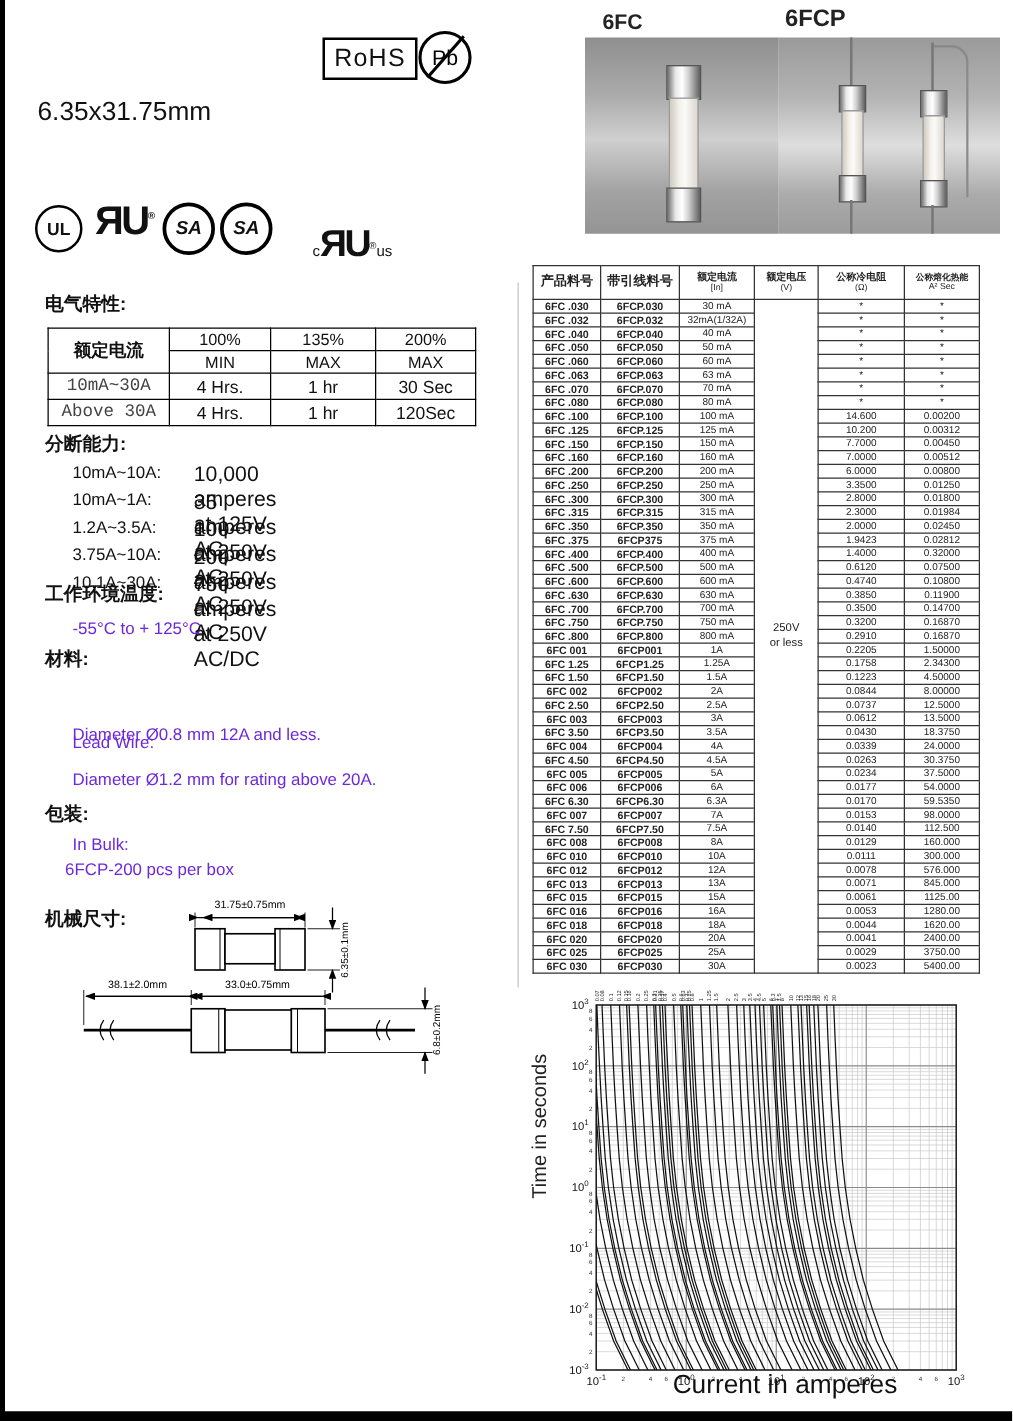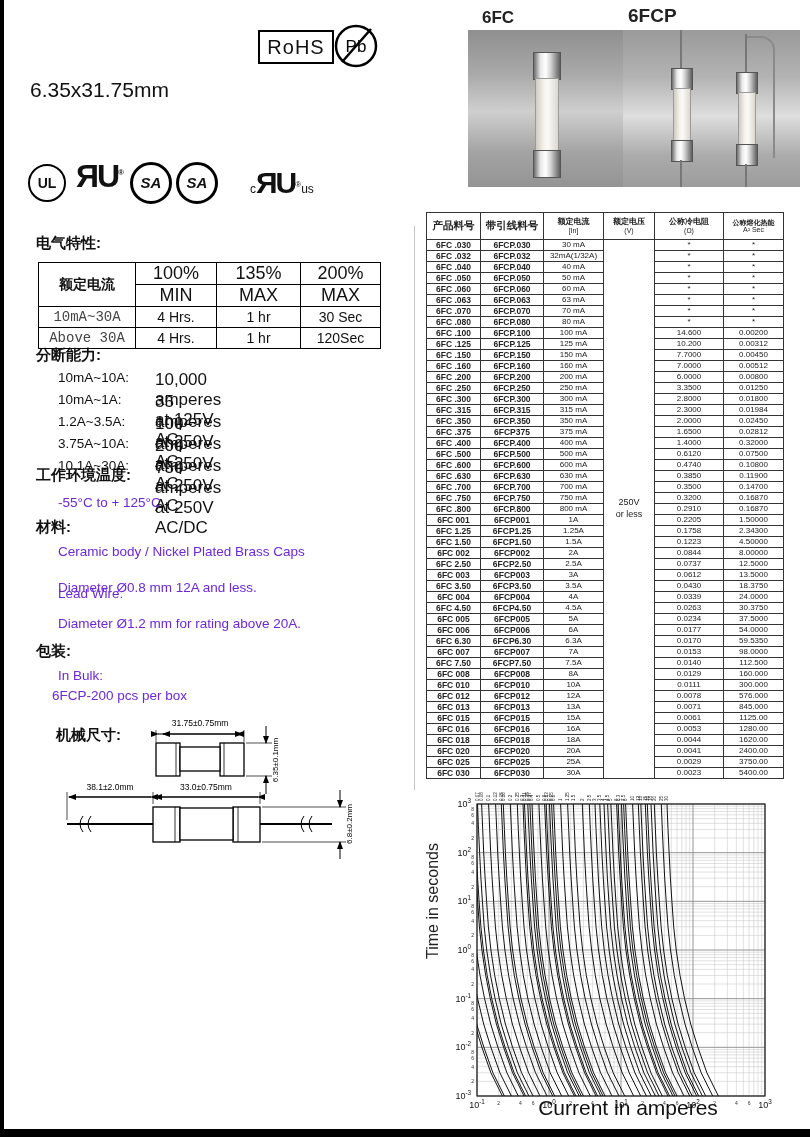--- a/index.html
+++ b/index.html
@@ -19,21 +19,21 @@
 
   
   .certs{position:absolute;left:24px;top:158px;height:52px;width:330px;}
   .ul-circle{position:absolute;left:4px;top:6px;width:34px;height:34px;border:2.5px solid #000;
              border-radius:50%;text-align:center;line-height:34px;font-size:14px;font-weight:bold;}
   .ur-mark{position:absolute;left:52px;top:0px;font-size:32px;font-weight:bold;letter-spacing:-2px;}
   .csa1{left:106px;}
   .csa2{left:152px;}
   .csa-circle{position:absolute;top:4px;width:36px;height:36px;border:3px solid #000;border-radius:50%;
               text-align:center;line-height:36px;font-size:15px;font-weight:bold;font-style:italic;}
-  .cul-mark{position:absolute;left:226px;top:8px;font-size:15px;text-align:right;}
+  .cul-mark{position:absolute;left:226px;top:21px;font-size:15px;text-align:right;}
   .cul-mark .big{font-size:30px;font-weight:bold;letter-spacing:-2px;}
   .cul-mark .sm{font-size:12px;}
   .reg{font-size:8px;vertical-align:super;}
 
   
   .photo-label{position:absolute;font-weight:bold;color:#222;}
   .lbl-6fc{left:482px;top:8px;font-size:17px;}
   .lbl-6fcp{left:628px;top:5px;font-size:19px;}
   .photo-panel{position:absolute;top:30px;height:157px;}
   .panel-6fc{left:468px;width:155px;
@@ -49,21 +49,21 @@
              border-top:2px solid #8a8a8a;border-radius:0 14px 0 0;}
 
   
   .h-cn{position:absolute;font-size:15px;font-weight:bold;}
   .txt{position:absolute;font-size:13.5px;color:#6d28d9;}
   .mono{font-family:"Liberation Mono",monospace;color:#444;}
 
   table.elec{position:absolute;left:38px;top:262px;width:342px;border-collapse:collapse;
              table-layout:fixed;}
   table.elec td{border:1.5px solid #000;text-align:center;font-size:13px;padding:0;}
-  table.elec .hd{height:17px;font-size:18px;}
+  table.elec .hd{height:17px;font-size:13px;}
   table.elec .dt{height:20px;font-size:14px;}
   table.elec .rowhdr{font-weight:bold;font-size:14px;}
 
   .brk-row{position:absolute;height:22px;}
   .brk-range{position:absolute;left:58px;font-size:13.5px;}
   .brk-val{position:absolute;left:155px;font-size:17px;}
 
   
   .mech{position:absolute;left:40px;top:712px;}
 
@@ -188,30 +188,29 @@
     <div class="brk-row" style="top:458px;">
         <span class="brk-range">10.1A~30A:</span>
         <span class="brk-val">750 amperes at 250V AC/DC</span>
       </div>
   </div>
 
   <div class="h-cn" style="left:36px;top:466px;">工作环境温度:</div>
   <div class="txt" style="left:58px;top:495px;">-55°C to + 125°C</div>
 
   <div class="h-cn" style="left:36px;top:518px;">材料:</div>
-  <div class="txt" style="left:58px;top:544px;">Ceramic body / Nickel Plated Brass Caps</div>
   <div class="txt" style="left:58px;top:562px;margin-top:24px;">Lead Wire:</div>
   <div class="txt" style="left:58px;top:580px;">Diameter Ø0.8 mm 12A and less.</div>
   <div class="txt" style="left:58px;top:616px;">Diameter Ø1.2 mm for rating above 20A.</div>
 
   <div class="h-cn" style="left:36px;top:642px;">包装:</div>
   <div class="txt" style="left:58px;top:668px;">In Bulk:</div>
   <div class="txt" style="left:52px;top:688px;">6FCP-200 pcs per box</div>
 
-  <div class="h-cn" style="left:36px;top:726px;margin-left:20px;">机械尺寸:</div>
+  <div class="h-cn" style="left:36px;top:726px;">机械尺寸:</div>
   <svg class="mech" width="390" height="170">
     <defs>
       <marker id="ar" markerWidth="8" markerHeight="8" refX="7" refY="3" orient="auto">
         <path d="M0,0 L8,3 L0,6 Z" fill="#000"></path>
       </marker>
     </defs>
 
     <text x="160" y="14" text-anchor="middle" font-size="8.5">31.75±0.75mm</text>
     <line x1="118" y1="22" x2="202" y2="22" stroke="#000" stroke-width="1" marker-start="url(#ar)" marker-end="url(#ar)" transform="rotate(180 118 22) rotate(180 118 22)"></line>
     <line x1="123" y1="22" x2="197" y2="22" stroke="#000" stroke-width="1" marker-start="url(#ar)" marker-end="url(#ar)" transform="scale(-1,1) translate(-320,0)"></line>
@@ -397,21 +396,21 @@
           <td class="c0">6FC .350</td>
           <td class="c1">6FCP.350</td>
           <td class="c2">350 mA</td>
           <td class="c3">2.0000</td>
           <td class="c4">0.02450</td>
         </tr>
         <tr>
           <td class="c0">6FC .375</td>
           <td class="c1">6FCP375</td>
           <td class="c2">375 mA</td>
-          <td class="c3">1.6500</td>
+          <td class="c3">1.9423</td>
           <td class="c4">0.02812</td>
         </tr>
         <tr>
           <td class="c0">6FC .400</td>
           <td class="c1">6FCP.400</td>
           <td class="c2">400 mA</td>
           <td class="c3">1.4000</td>
           <td class="c4">0.32000</td>
         </tr>
         <tr>

